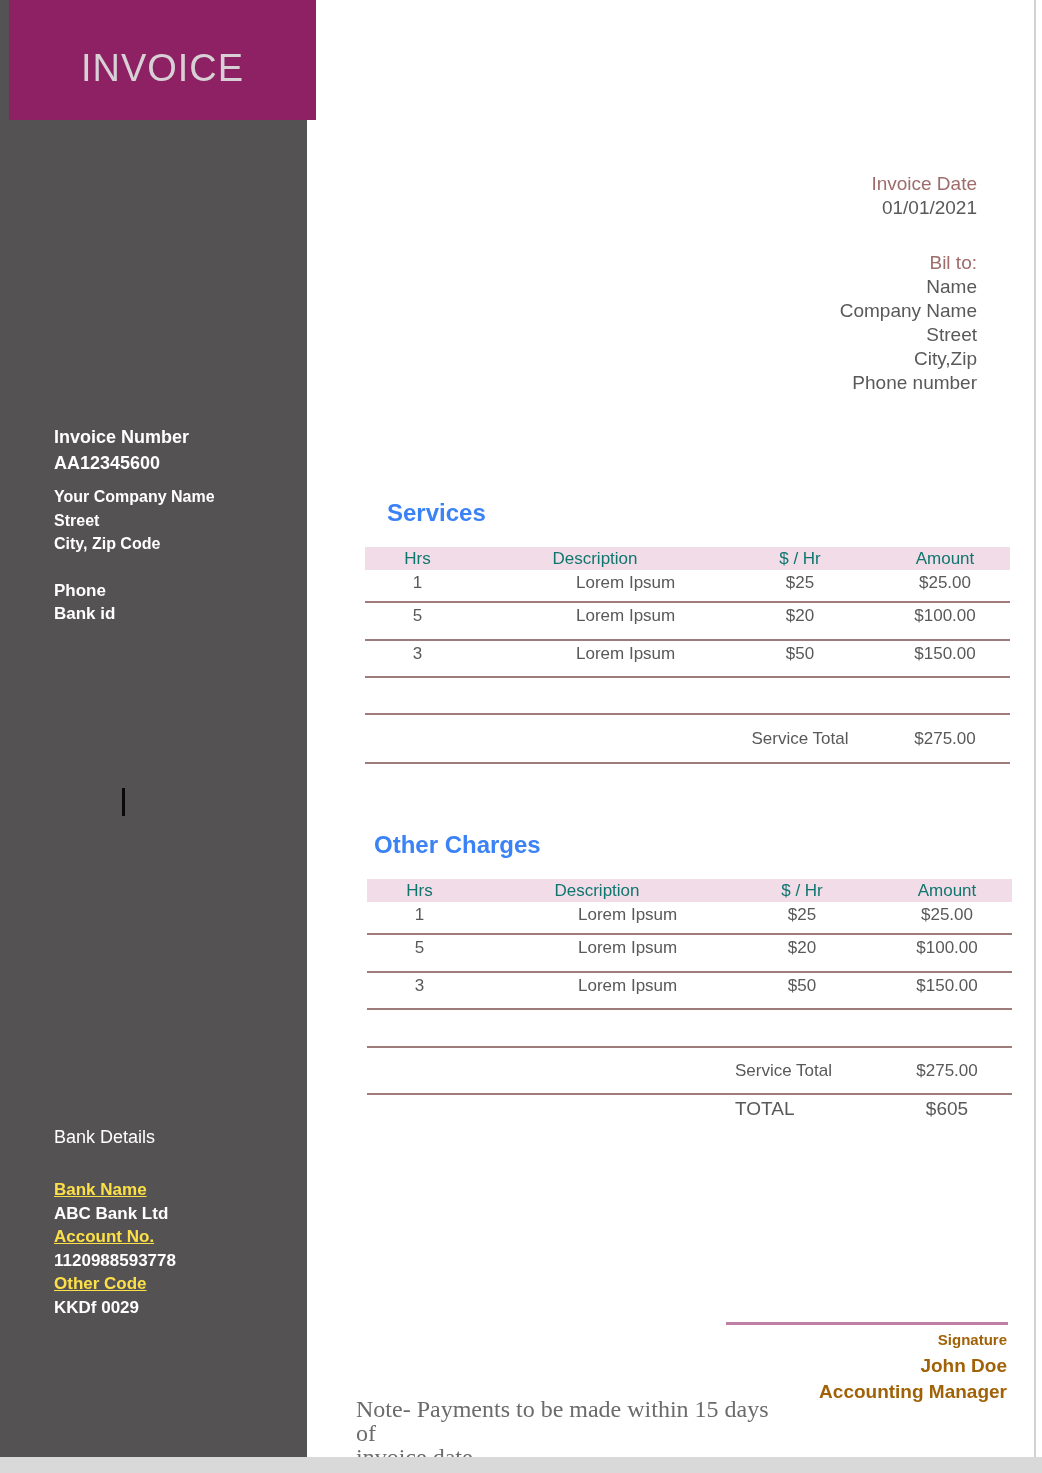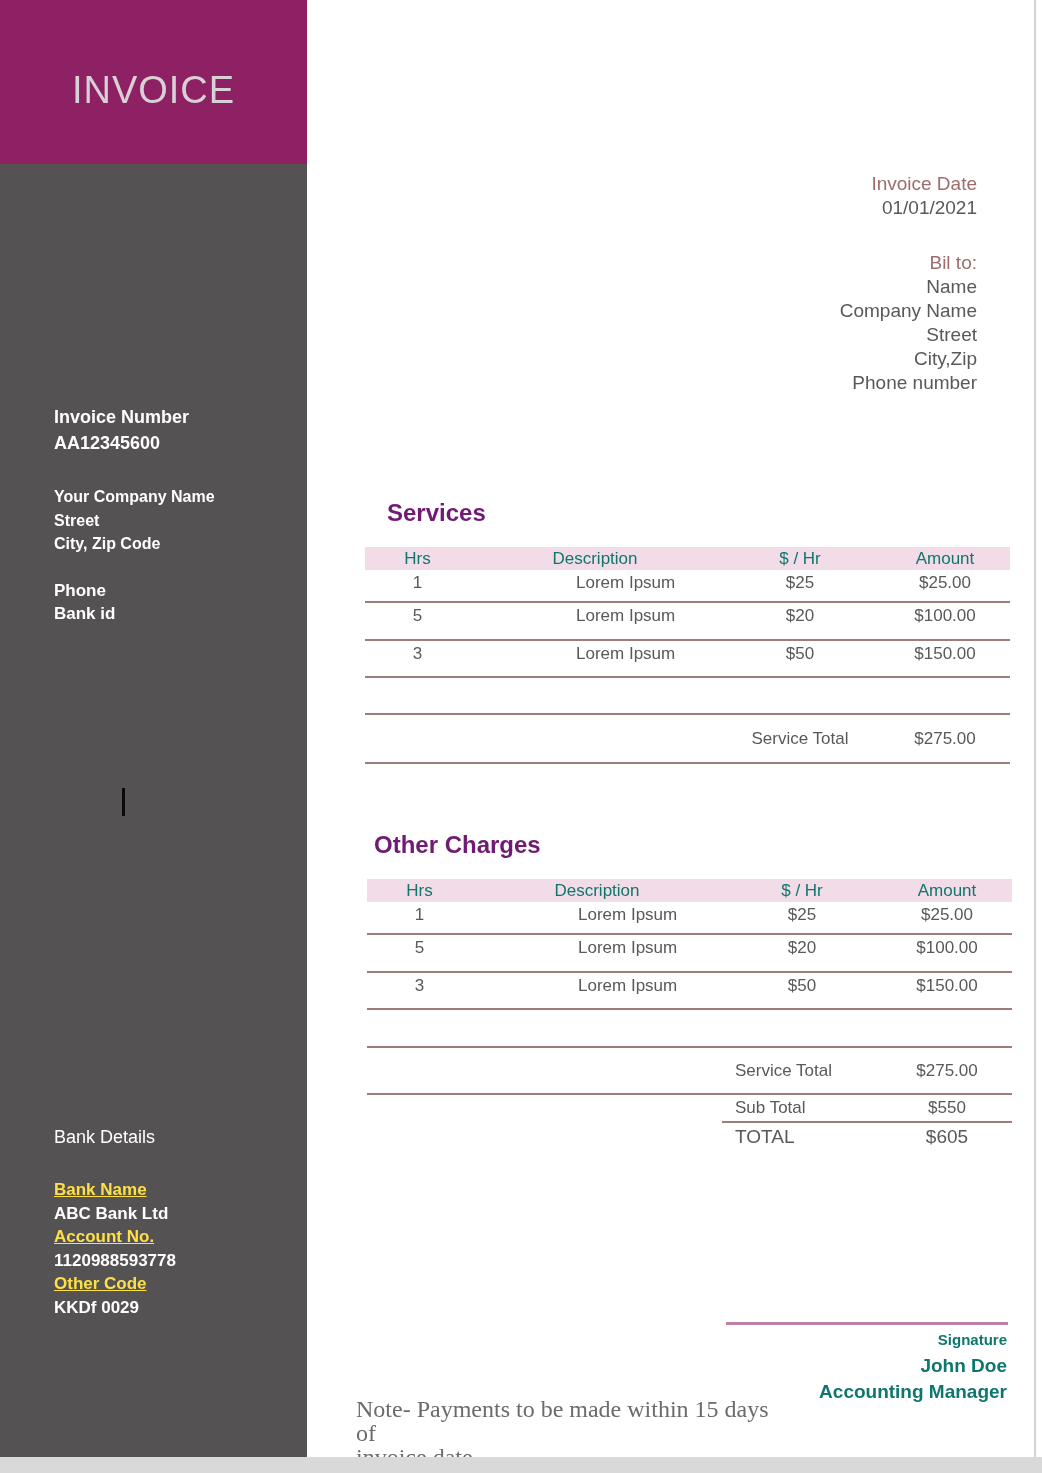--- a/index.html
+++ b/index.html
@@ -17,37 +17,37 @@
   
   .sidebar {
     position: absolute;
     left: 0; top: 0;
     width: 307px;
     height: 1457px;
     background: #555254;
   }
   .brand {
     position: absolute;
-    left: 0; top: 0;
+    left: 9px; top: 0;
     width: 307px;
-    height: 164px;
+    height: 120px;
     background: #8e2064;
     display: flex;
     align-items: center;
     justify-content: center;
   }
   .brand-title {
     color: #d7d1d5;
     font-size: 38px;
     font-weight: 400;
     letter-spacing: 1px;
     padding-top: 16px;
   }
   .side-block { position: absolute; left: 54px; color: #ffffff; }
-  .inv-num { top: 404px; font-size: 18px; font-weight: 700; line-height: 26px; }
+  .inv-num { top: 424px; font-size: 18px; font-weight: 700; line-height: 26px; }
   .company-block { top: 485px; font-size: 16px; font-weight: 700; line-height: 23.5px; }
   .contact-block { top: 579px; font-size: 17px; font-weight: 700; line-height: 23px; }
   .bank-heading { top: 1127px; font-size: 18px; font-weight: 400; }
   .bank-list { top: 1178px; font-size: 17px; font-weight: 700; line-height: 23.5px; }
   .bank-label { color: #fde047; text-decoration: underline; }
   .bank-value { color: #ffffff; }
   .text-cursor {
     position: absolute;
     left: 122px; top: 788px;
     width: 2.5px; height: 28px;
@@ -67,21 +67,21 @@
     text-align: right;
     font-size: 19px;
     color: #595959;
     line-height: 24px;
   }
   .mauve { color: #9e6c6b; }
   .bill-gap { height: 31px; }
 
   .section-heading {
     position: absolute;
-    color: #701a75;
+    color: #3b82f6;
     font-size: 24px;
     font-weight: 700;
   }
   .services-heading { top: 499px; left: 80px; }
   .other-heading { top: 831px; left: 67px; }
 
   .inv-table {
     position: absolute;
     width: 645px;
     font-size: 17px;
@@ -154,21 +154,21 @@
   .signature-line {
     position: absolute;
     top: 1322px; left: 419px;
     width: 282px; height: 3px;
     background: #c07fa5;
   }
   .signature-block {
     position: absolute;
     top: 1328px; right: 35px;
     text-align: right;
-    color: #0f766e;
+    color: #a16207;
     font-weight: 700;
   }
   .sig-label { font-size: 15px; line-height: 24px; }
   .sig-name { font-size: 19px; line-height: 27px; }
   .sig-role { font-size: 19px; line-height: 26px; }
 
   .note {
     position: absolute;
     top: 1397px; left: 49px;
     width: 430px;
@@ -305,27 +305,20 @@
         <div class="c-hrs">3</div>
         <div class="c-desc">Lorem Ipsum</div>
         <div class="c-rate">$50</div>
         <div class="c-amt">$150.00</div>
       </div>
       <div class="empty-row-2"></div>
       <div class="stotal-row">
         <div class="c-label">Service Total</div>
         <div class="c-value">$275.00</div>
       </div>
-      <div class="sub-row">
-        <div class="spacer"></div>
-        <div class="sub-cell sub-b h28">
-          <div class="c-label">Sub Total</div>
-          <div class="c-value">$550</div>
-        </div>
-      </div>
       <div class="sub-row total-final">
         <div class="spacer"></div>
         <div class="sub-cell h28">
           <div class="c-label">TOTAL</div>
           <div class="c-value">$605</div>
         </div>
       </div>
     </div>
 
     <div class="signature-line"></div>

